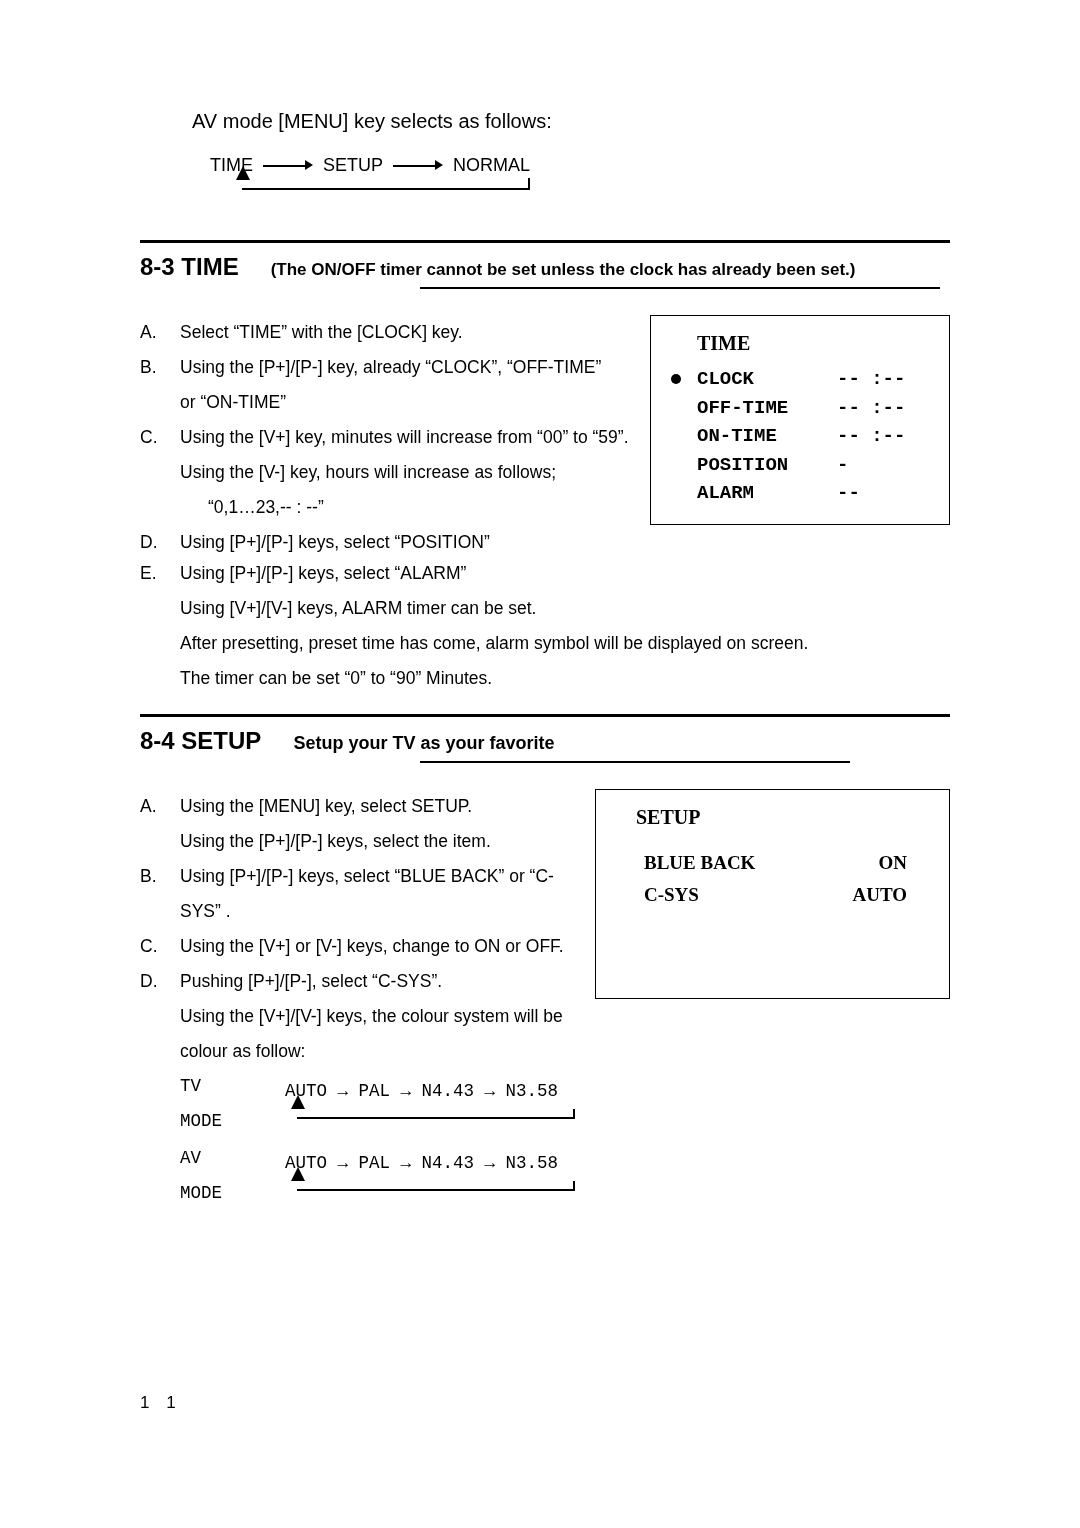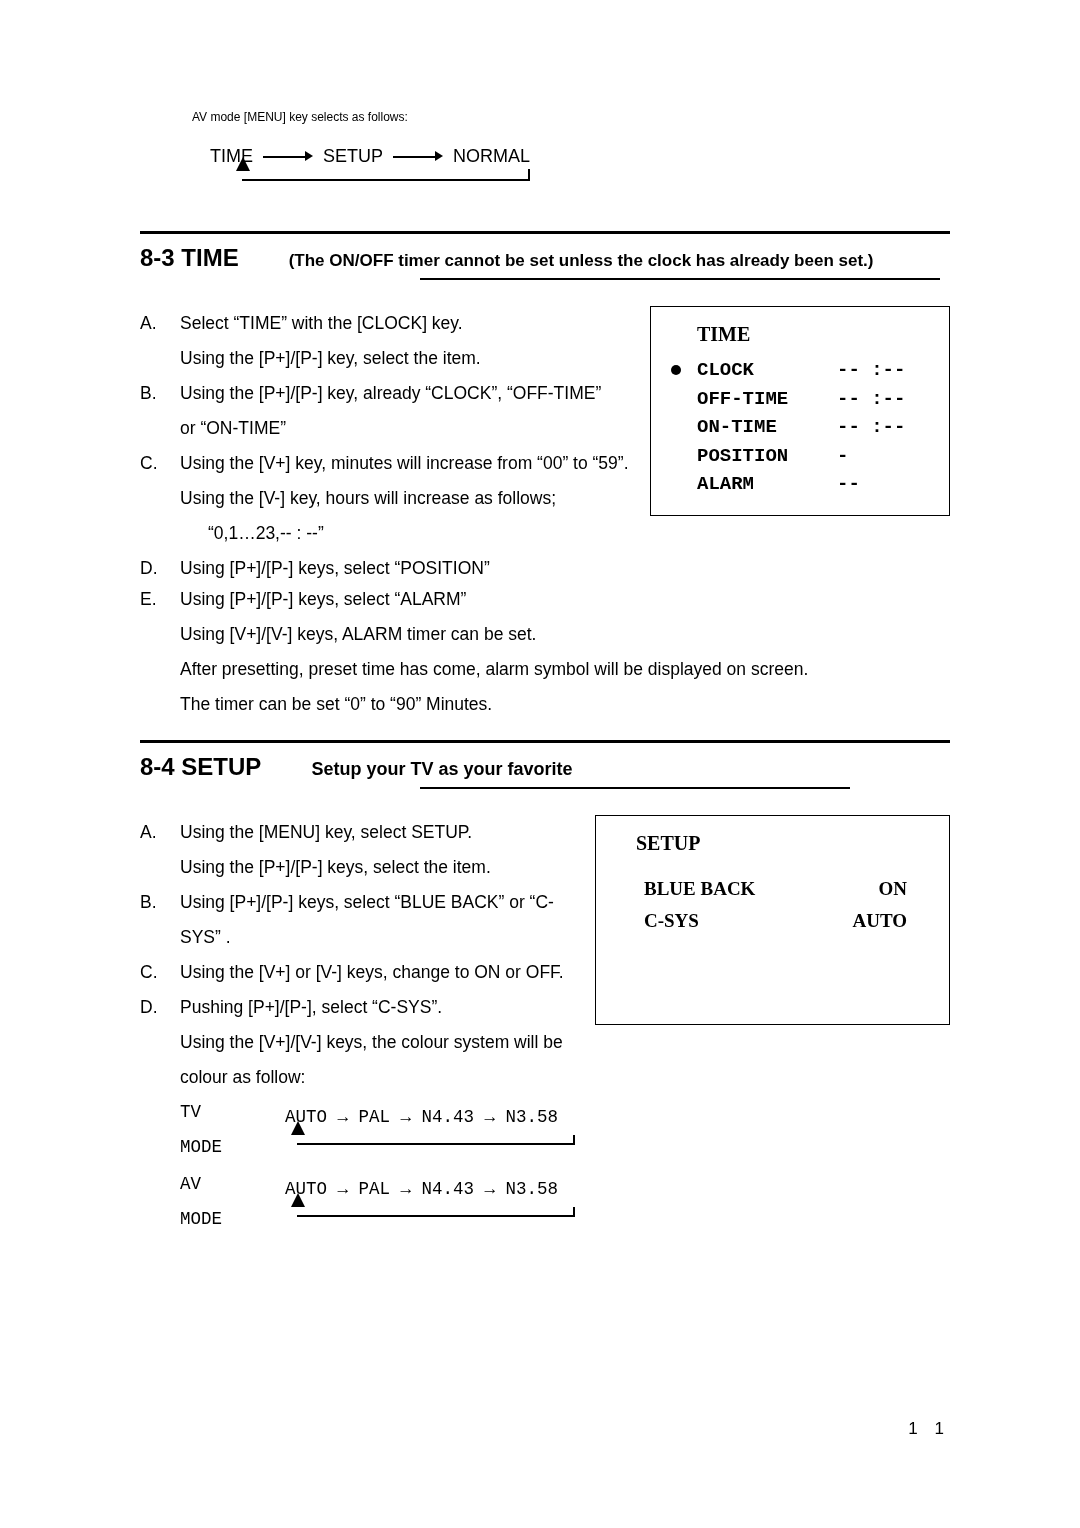--- a/index.html
+++ b/index.html
@@ -11,21 +11,21 @@
     color: #000;
     width: 1080px;
   }
   .page {
     width: 1080px;
     padding: 110px 130px 60px 140px;
     position: relative;
   }
   .intro-line {
     margin-left: 52px;
-    font-size: 12px;
+    font-size: 20px;
     margin-bottom: 22px;
   }
   .flow-row {
     margin-left: 70px;
     display: flex;
     align-items: center;
     font-size: 18px;
     gap: 10px;
     margin-bottom: 2px;
   }
@@ -53,21 +53,21 @@
     position: absolute; left: 6px; top: -12px;
     border-bottom: 14px solid #000; border-left: 7px solid transparent; border-right: 7px solid transparent;
   }
   .return-arrow .vline {
     position: absolute; right: 0; top: 0; height: 10px; width: 2px; background: #000;
   }
   .thickrule {
     height: 3px; background: #000; width: 100%; margin-bottom: 10px;
   }
   .section-row {
-    display: flex; align-items: baseline; gap: 50px; margin-bottom: 6px;
+    display: flex; align-items: baseline; gap: 32px; margin-bottom: 6px;
   }
   .sec-title {
     font-size: 24px; font-weight: 700;
   }
   .sec-sub {
     font-size: 17px; font-weight: 700;
   }
   .subrule {
     height: 2px; background: #000; margin-left: 280px; width: 520px; margin-bottom: 26px;
   }
@@ -114,21 +114,21 @@
   .modes { margin-left: 40px; }
   .mode-row { display:flex; align-items:center; gap: 58px; font-size:17.5px; margin-bottom:2px;font-family:Liberation Mono, monospace;}
   .mode-chain { position: relative; }
   .chain-line { display:flex; align-items:center; gap:6px; white-space:nowrap;}
   .return-small {
     position: relative; width: 290px; height: 22px; margin-left: 0px; margin-top:-2px; margin-bottom:6px;
   }
   .return-small .hline { position:absolute; top:10px; left:12px; right:0; height:2px; background:#000;}
   .return-small .head { position:absolute; left:6px; top:-12px; border-bottom:14px solid #000; border-left:7px solid transparent; border-right:7px solid transparent;}
   .return-small .vline { position:absolute; right:0; top:2px; height:8px; width:2px; background:#000;}
-  .pgnum { text-align:right; font-size:17px; margin-top:180px; letter-spacing:6px;}
+  .pgnum { text-align:left; font-size:17px; margin-top:180px; letter-spacing:6px;}
 </style>
 </head>
 <body>
 
 <div class="page">
 
   <div class="intro-line">AV mode [MENU] key selects as follows:</div>
 
   <div class="flow-row">
     <span>TIME</span>
@@ -149,21 +149,20 @@
     <span class="sec-sub">(The ON/OFF timer cannot be set unless the clock has already been set.)</span>
   </div>
   <div class="subrule"></div>
 
   <div class="two-col">
     <div class="steps">
       <div class="step">
           <span class="lbl">A.</span>
           <span class="txt">Select “TIME” with the [CLOCK] key.</span>
         </div>
-      <div class="indent">Using the [P+]/[P-] key, select the item.</div>
       <div class="step">
           <span class="lbl">B.</span>
           <span class="txt">Using the [P+]/[P-] key, already “CLOCK”, “OFF-TIME”</span>
         </div>
       <div class="indent">or “ON-TIME”</div>
       <div class="step">
           <span class="lbl">C.</span>
           <span class="txt">Using the [V+] key, minutes will increase from “00” to “59”.</span>
         </div>
       <div class="indent">Using the [V-] key, hours will increase as follows;</div>

